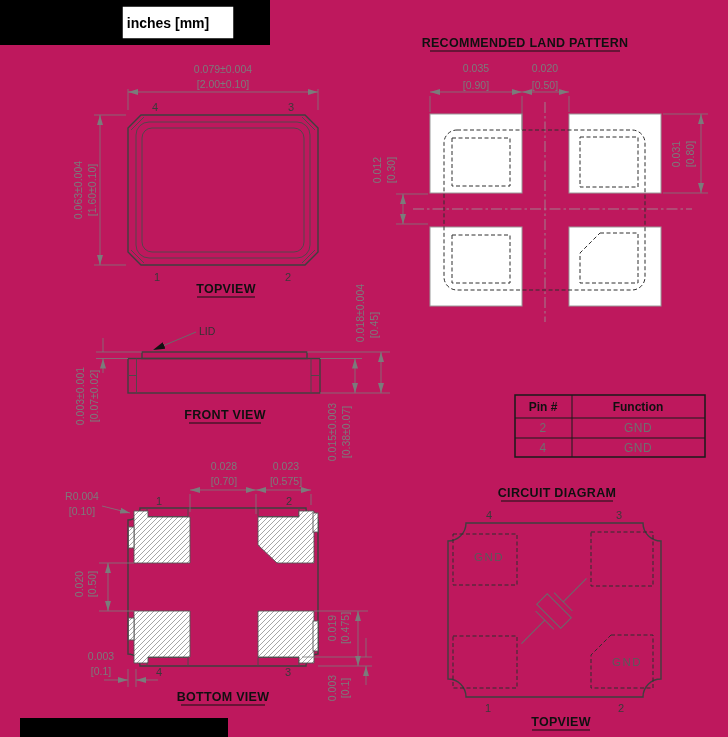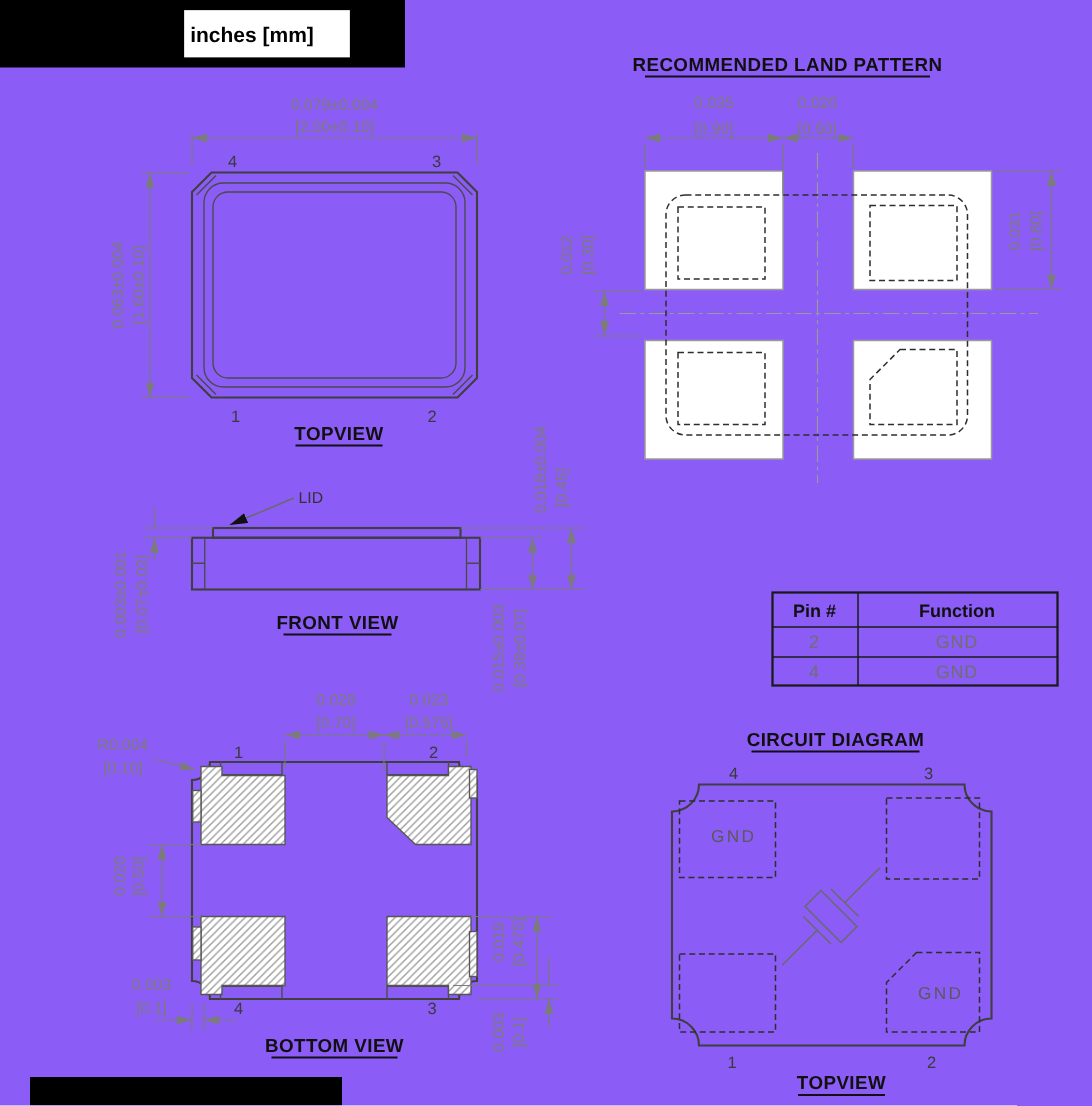--- a/index.html
+++ b/index.html
@@ -1,16 +1,16 @@
 <!DOCTYPE html>
 <html><head>
 <meta charset="utf-8">
 <style>
   html,body{margin:0;padding:0;background:#ffffff;}
-  .canvas{position:relative;width:728px;height:737px;background:#8b5cf6;overflow:hidden;}
+  .canvas{position:relative;width:728px;height:737px;background:#be185d;overflow:hidden;}
   svg{position:absolute;left:0;top:0;}
   svg text{font-family:"Liberation Sans","DejaVu Sans",sans-serif;}
   .dim{font-size:10.5px;fill:#7b7b7b;}
   .ttl{font-size:12.5px;font-weight:bold;fill:#101010;letter-spacing:.3px;}
   .pin{font-size:11px;fill:#3a3a3a;}
   .gnd{font-size:11.5px;fill:#5a5a5a;letter-spacing:1.5px;}
   .th{font-size:12px;font-weight:bold;fill:#101010;}
   .td{font-size:12px;fill:#6f6f6f;letter-spacing:.5px;}
   .units{font-size:14px;font-weight:bold;fill:#000;}
   .lidtxt{font-size:10.5px;fill:#333;}

